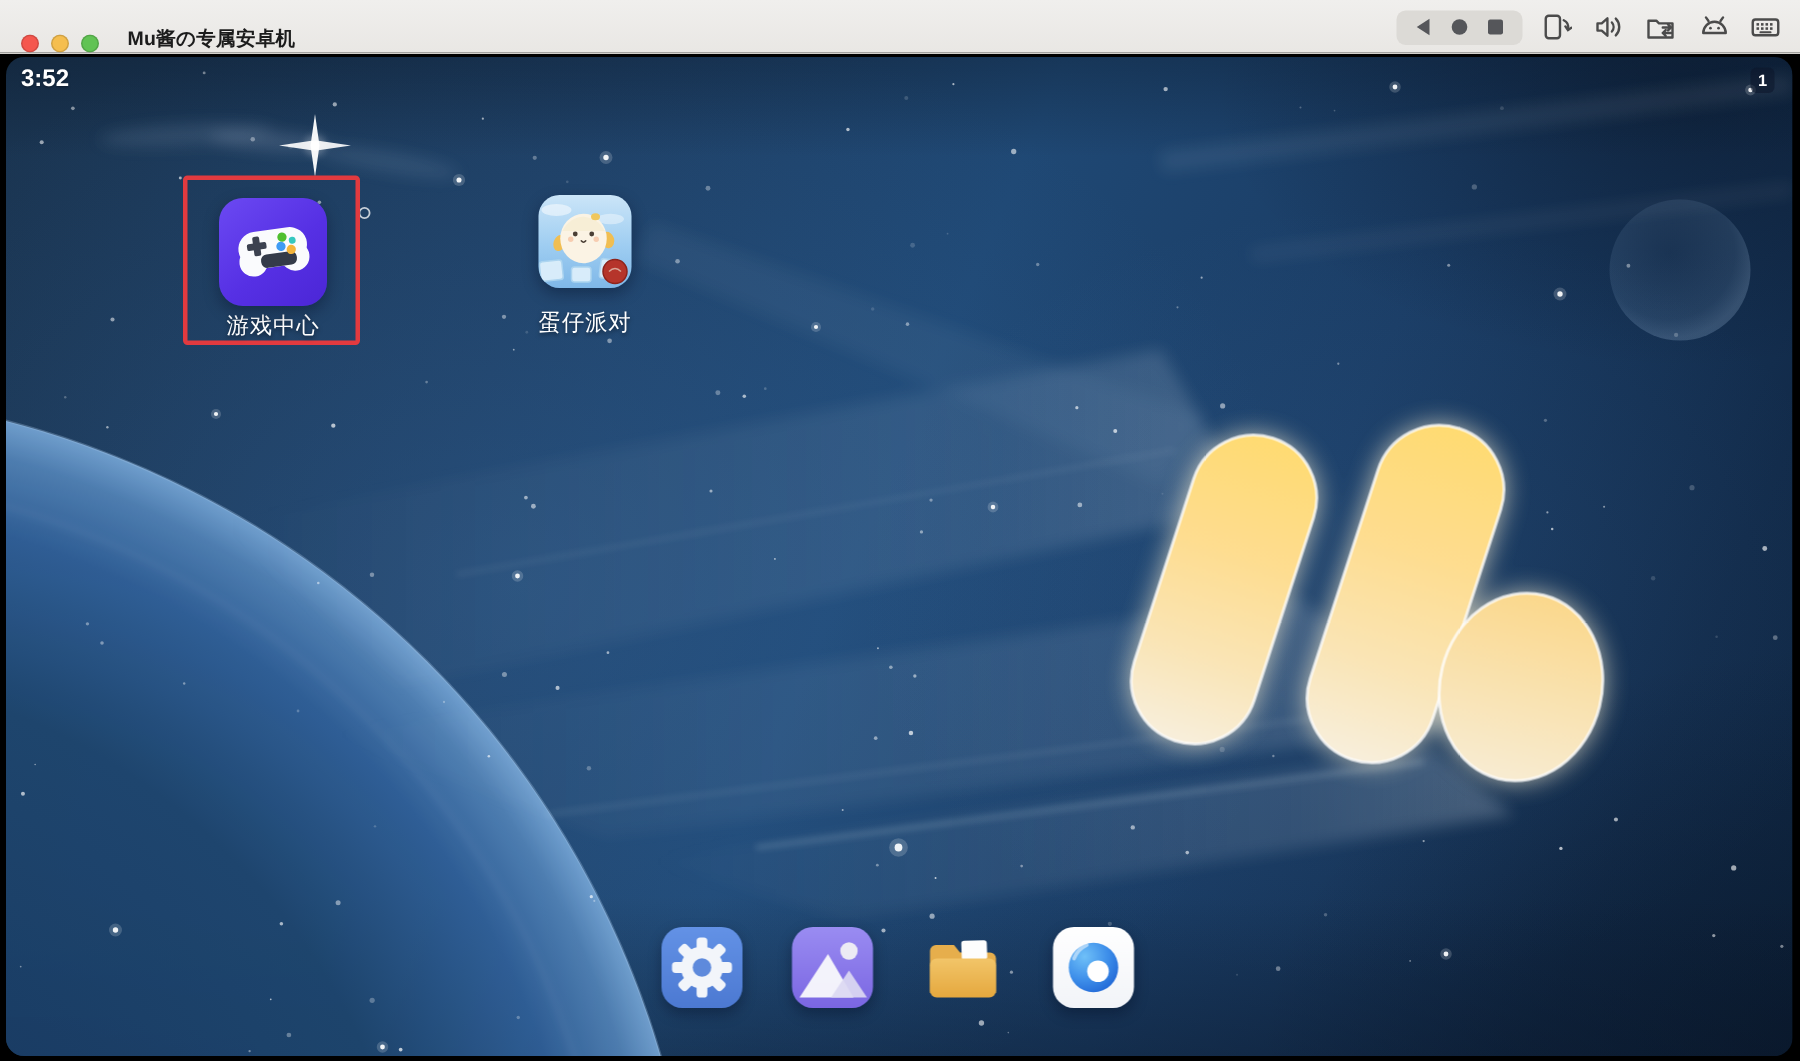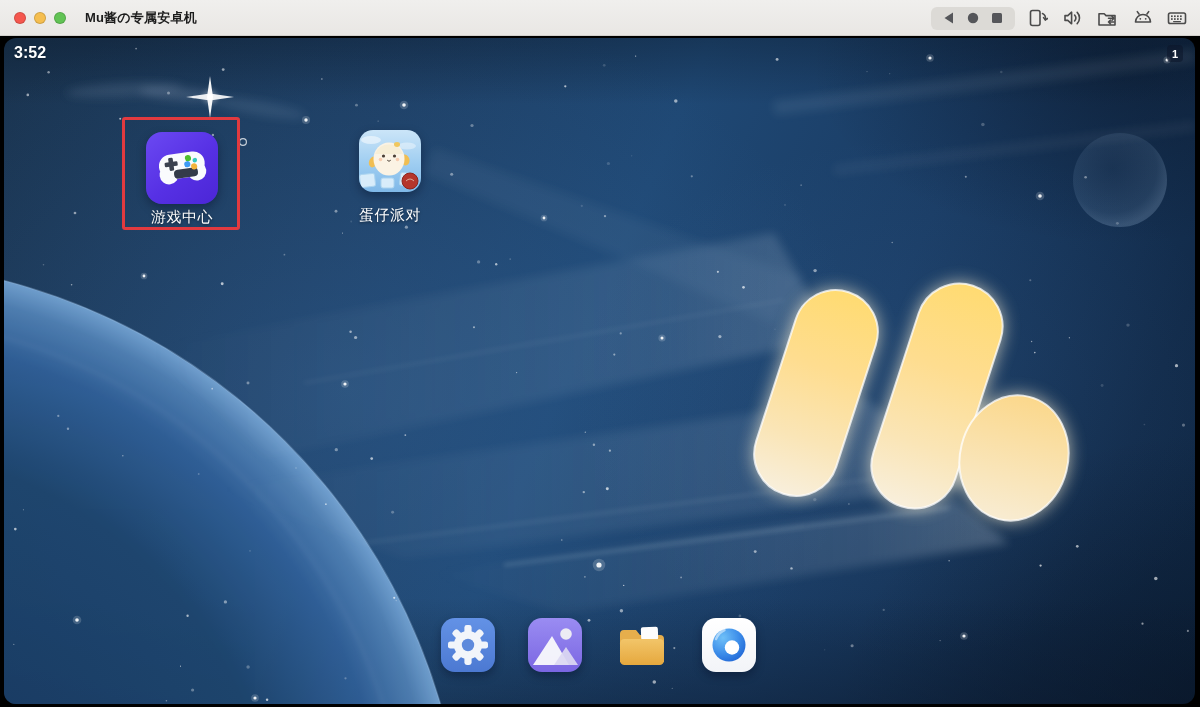--- a/index.html
+++ b/index.html
@@ -2,21 +2,21 @@
 <html><head>
 <meta charset="utf-8">
 <style>
   * { margin:0; padding:0; box-sizing:border-box; }
   html,body { width:1200px; height:707px; background:#000; font-family:"Liberation Sans","DejaVu Sans",sans-serif; }
   .window { position:relative; width:1200px; height:707px; overflow:hidden; border-radius:0 0 10px 10px; background:#000; }
 
   
   .titlebar { position:absolute; left:0; top:0; width:1200px; height:36px;
     background:linear-gradient(180deg,#F0EFED,#E9E7E4); border-bottom:1px solid #D2D0CC;
-    display:flex; align-items:center; }
+    display:flex; align-items:flex-end; }
   .traffic { display:flex; gap:8px; padding-left:14px; }
   .tl { width:12px; height:12px; border-radius:50%; border:0.5px solid rgba(0,0,0,0.15); cursor:default; }
   .win-title { margin-left:19px; font-size:13px; font-weight:700; color:#1c1c1c; letter-spacing:0.2px; }
   .tb-right { position:absolute; right:10px; top:0; height:36px; display:flex; align-items:center; gap:9px; }
   .navgroup { display:flex; align-items:center; background:#DCDAD6; border-radius:6px; height:23px; width:84px;
     justify-content:space-around; padding:0 6px; }
   .navbtn { width:20px; height:20px; display:flex; align-items:center; justify-content:center; background:none; border:none; }
   .toolbtn { width:26px; height:26px; display:flex; align-items:center; justify-content:center; background:none; border:none; }
   .toolbtn svg, .navbtn svg { display:block; }
 

